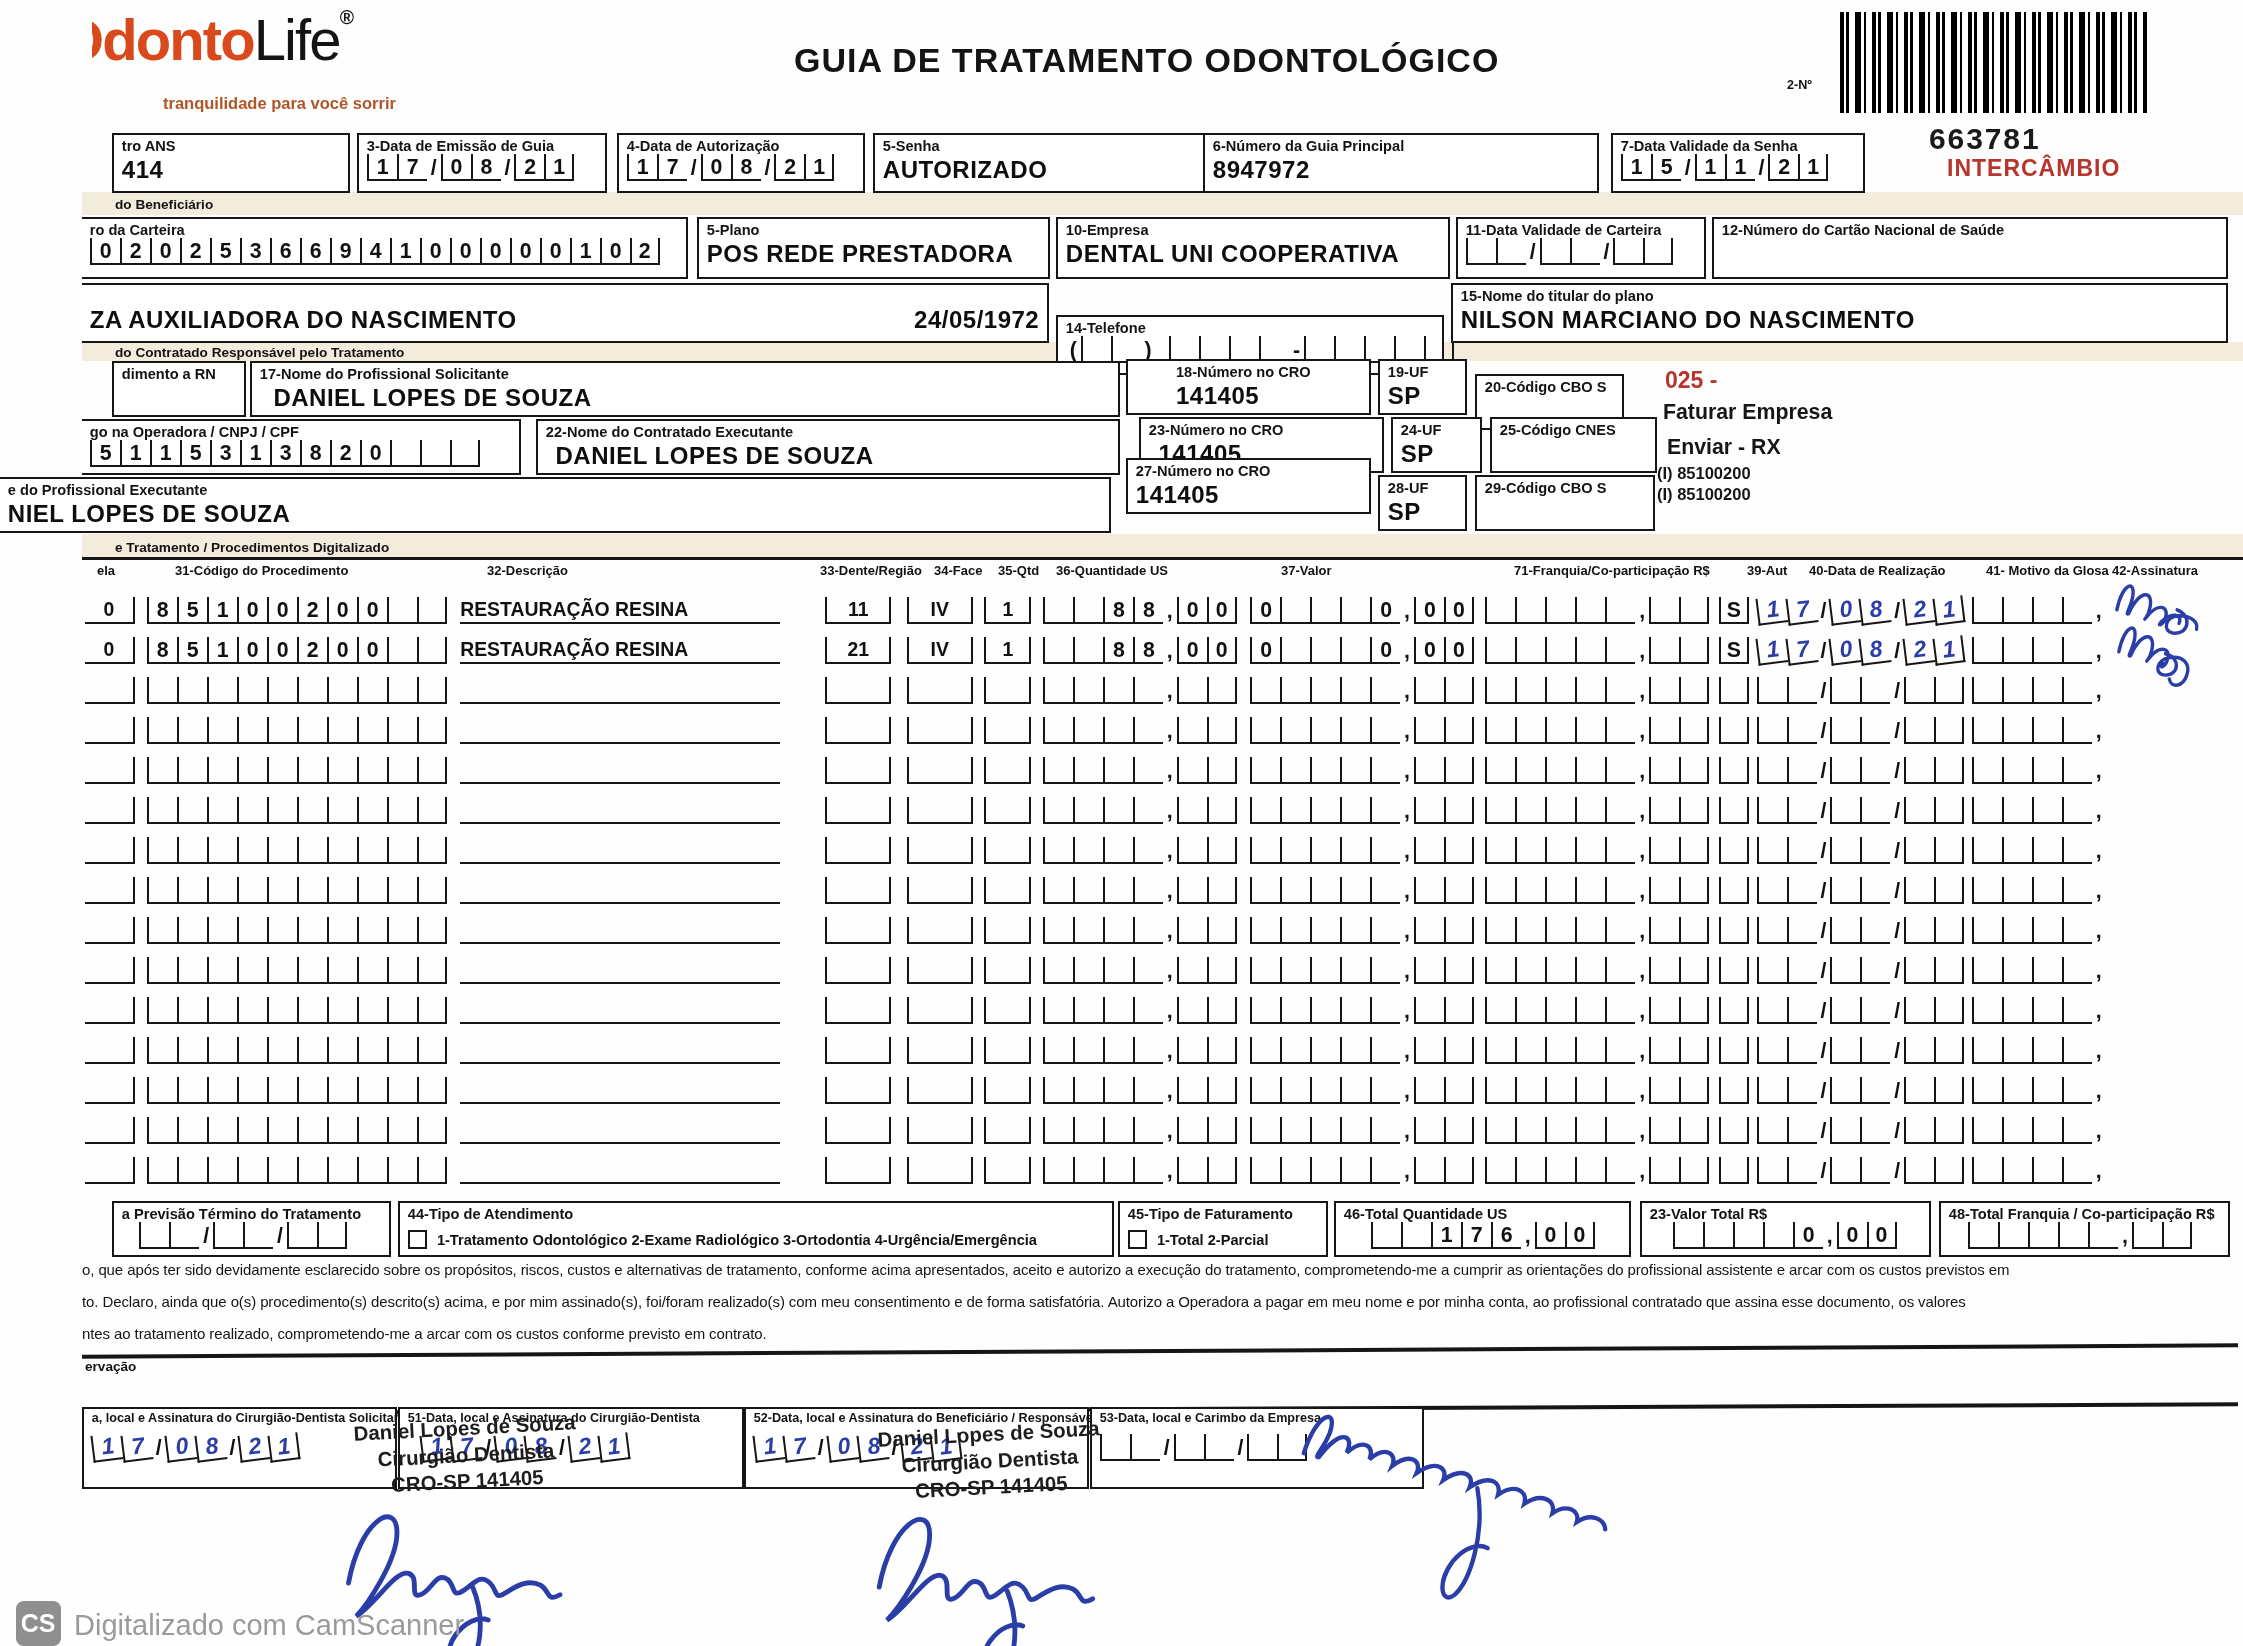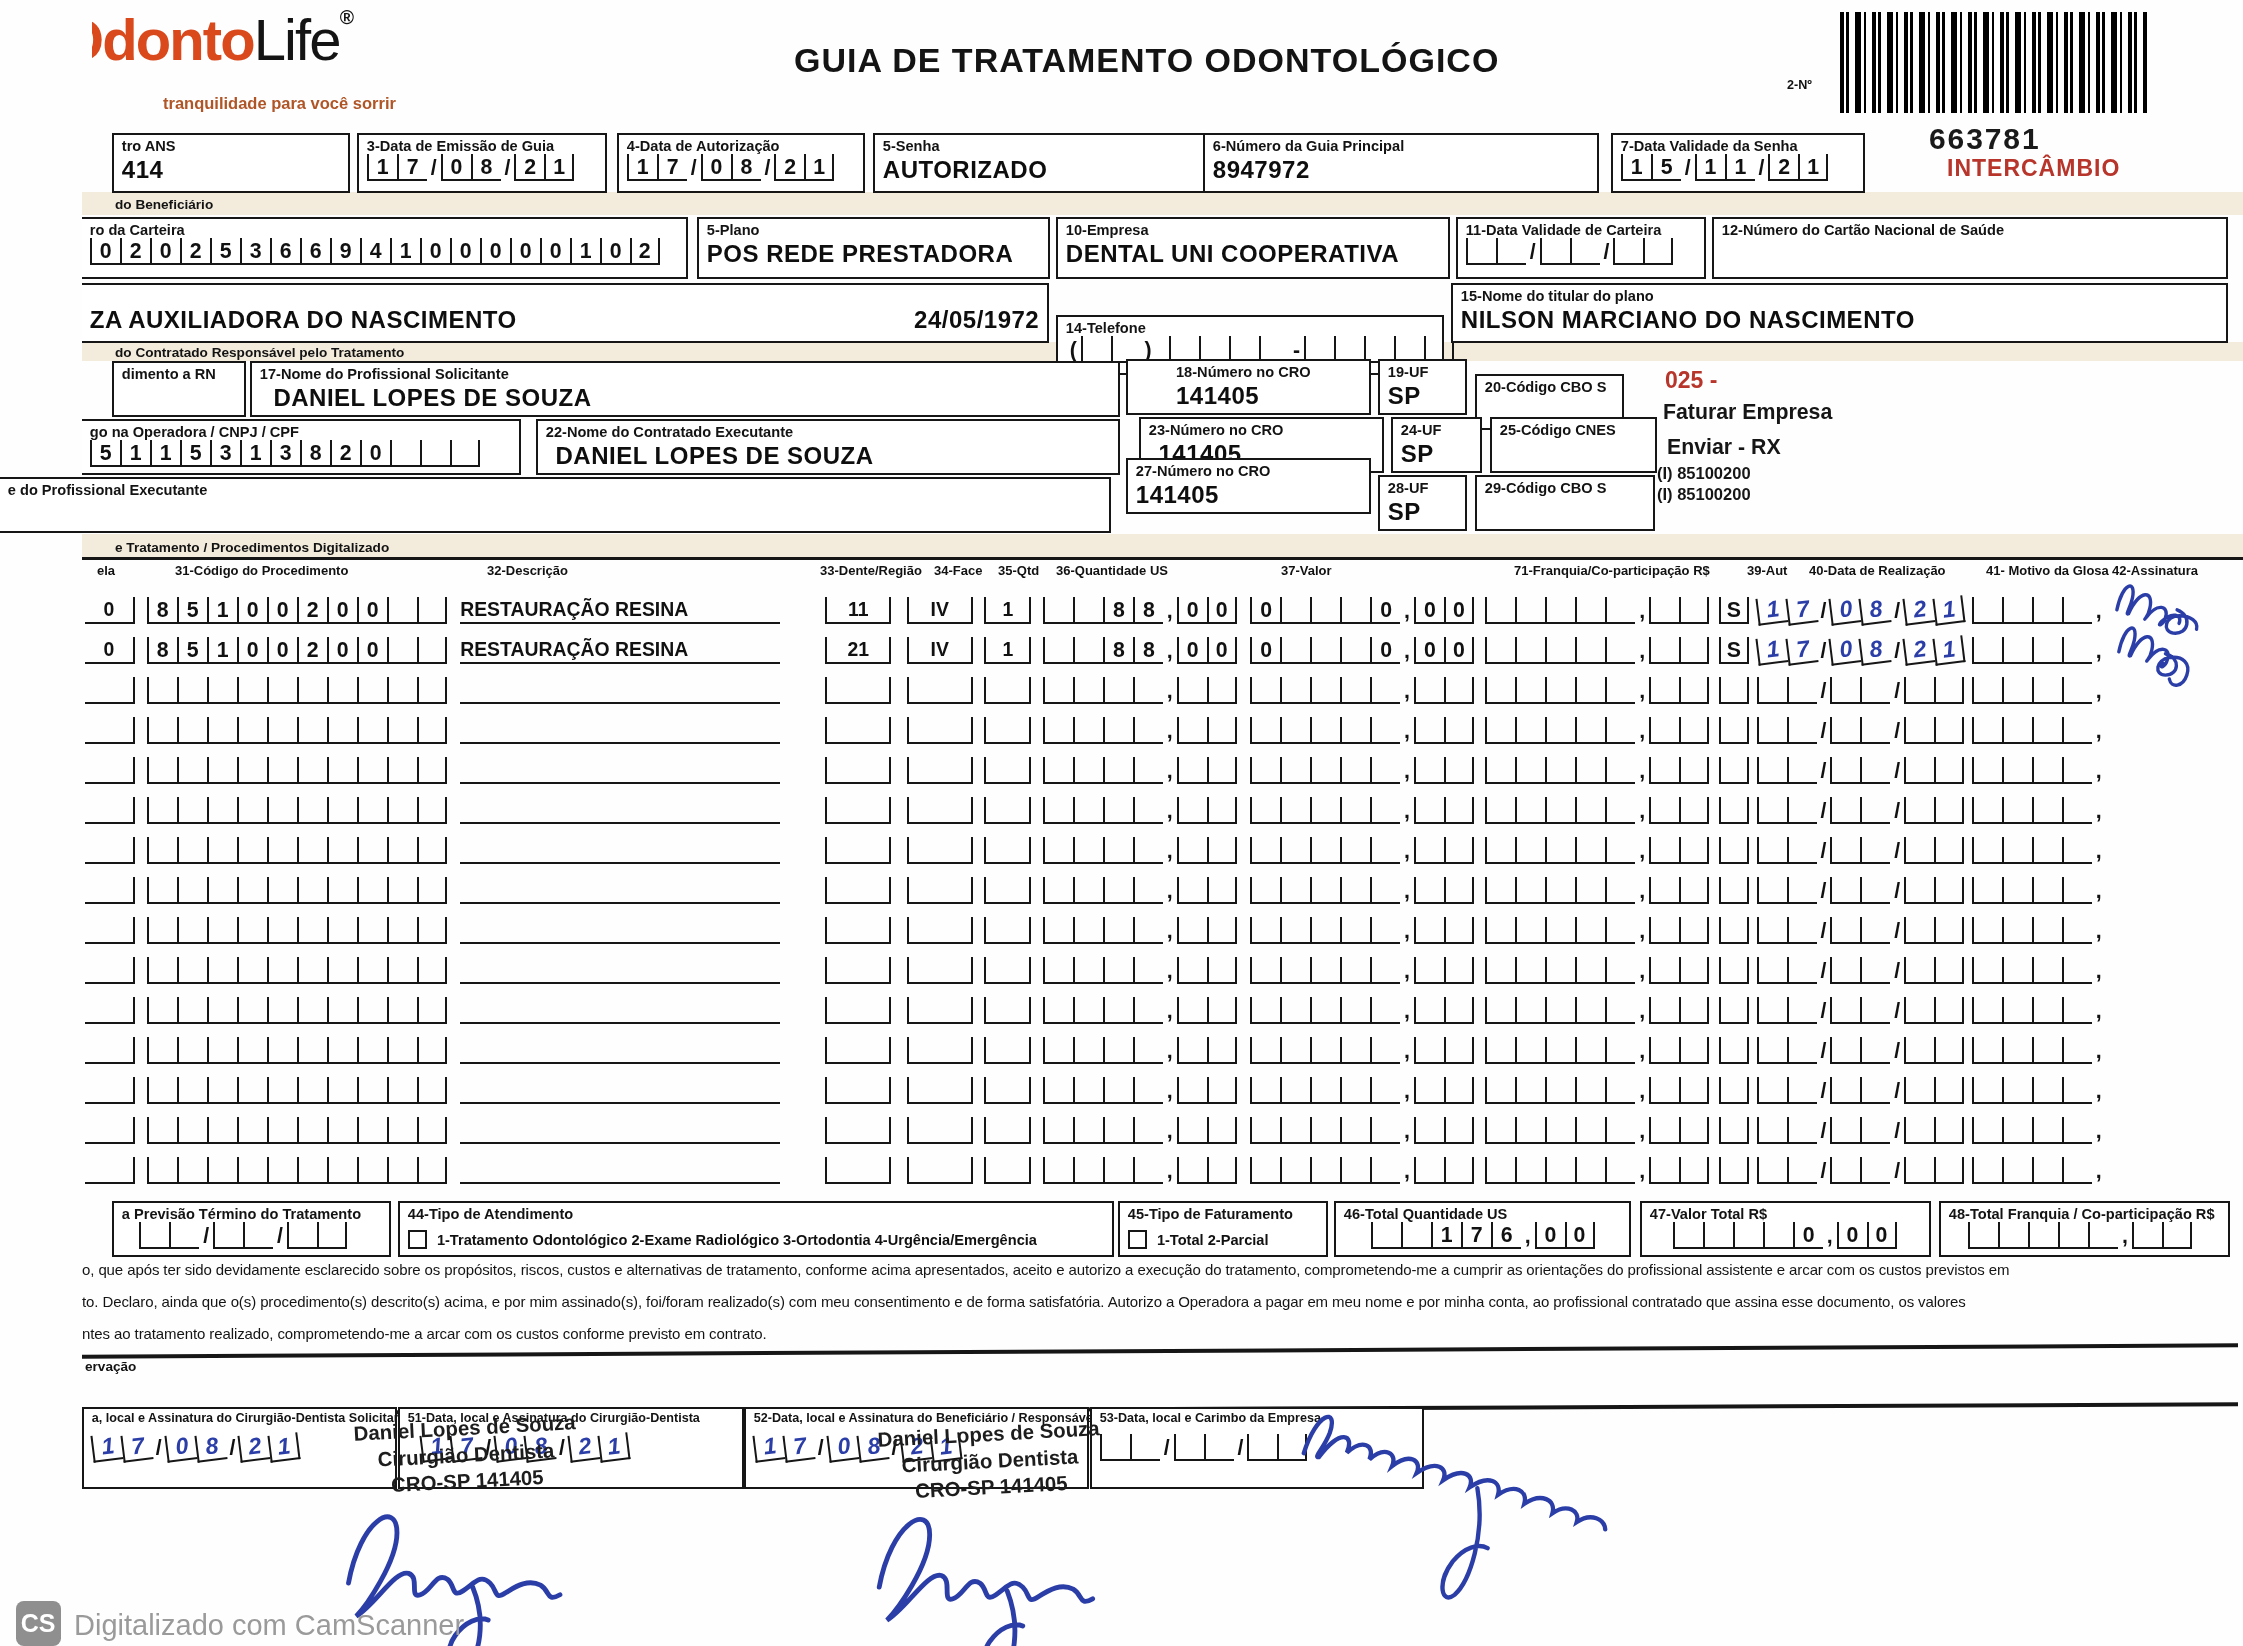--- a/index.html
+++ b/index.html
@@ -286,20 +286,21 @@
   <div class="fbox" style="left:1391px;top:417px;width:91px;height:56px;">
     <div class="flabel">24-UF</div>
     <div class="fvalue">SP</div>
   </div>
   <div class="fbox" style="left:1490px;top:417px;width:167px;height:56px;">
     <div class="flabel">25-Código CNES</div>
   </div>
 
   <div class="fbox noleft" style="left:0px;top:477px;width:1111px;height:56px;">
     <div class="flabel">e do Profissional Executante</div>
+    <div class="fvalue">NIEL LOPES DE SOUZA</div>
   </div>
   <div class="fbox" style="left:1126px;top:458px;width:245px;height:56px;">
     <div class="flabel">27-Número no CRO</div>
     <div class="fvalue">141405</div>
   </div>
   <div class="fbox" style="left:1378px;top:475px;width:89px;height:56px;">
     <div class="flabel">28-UF</div>
     <div class="fvalue">SP</div>
   </div>
   <div class="fbox" style="left:1475px;top:475px;width:180px;height:56px;">
@@ -1387,21 +1388,21 @@
         <span class="cell"></span>
         <span class="cell">1</span>
         <span class="cell">7</span>
         <span class="cell">6</span>
         <span class="sep">,</span>
         <span class="cell">0</span>
         <span class="cell">0</span>
       </span>
   </div>
   <div class="fbox" style="left:1640px;top:1201px;width:291px;height:56px;">
-    <div class="flabel">47-Valor Total R$</div>
+    <div class="flabel">23-Valor Total R$</div>
     <span class="comb" style="margin-left:23px;">
         <span class="cell"></span>
         <span class="cell"></span>
         <span class="cell"></span>
         <span class="cell"></span>
         <span class="cell">0</span>
         <span class="sep">,</span>
         <span class="cell">0</span>
         <span class="cell">0</span>
       </span>

